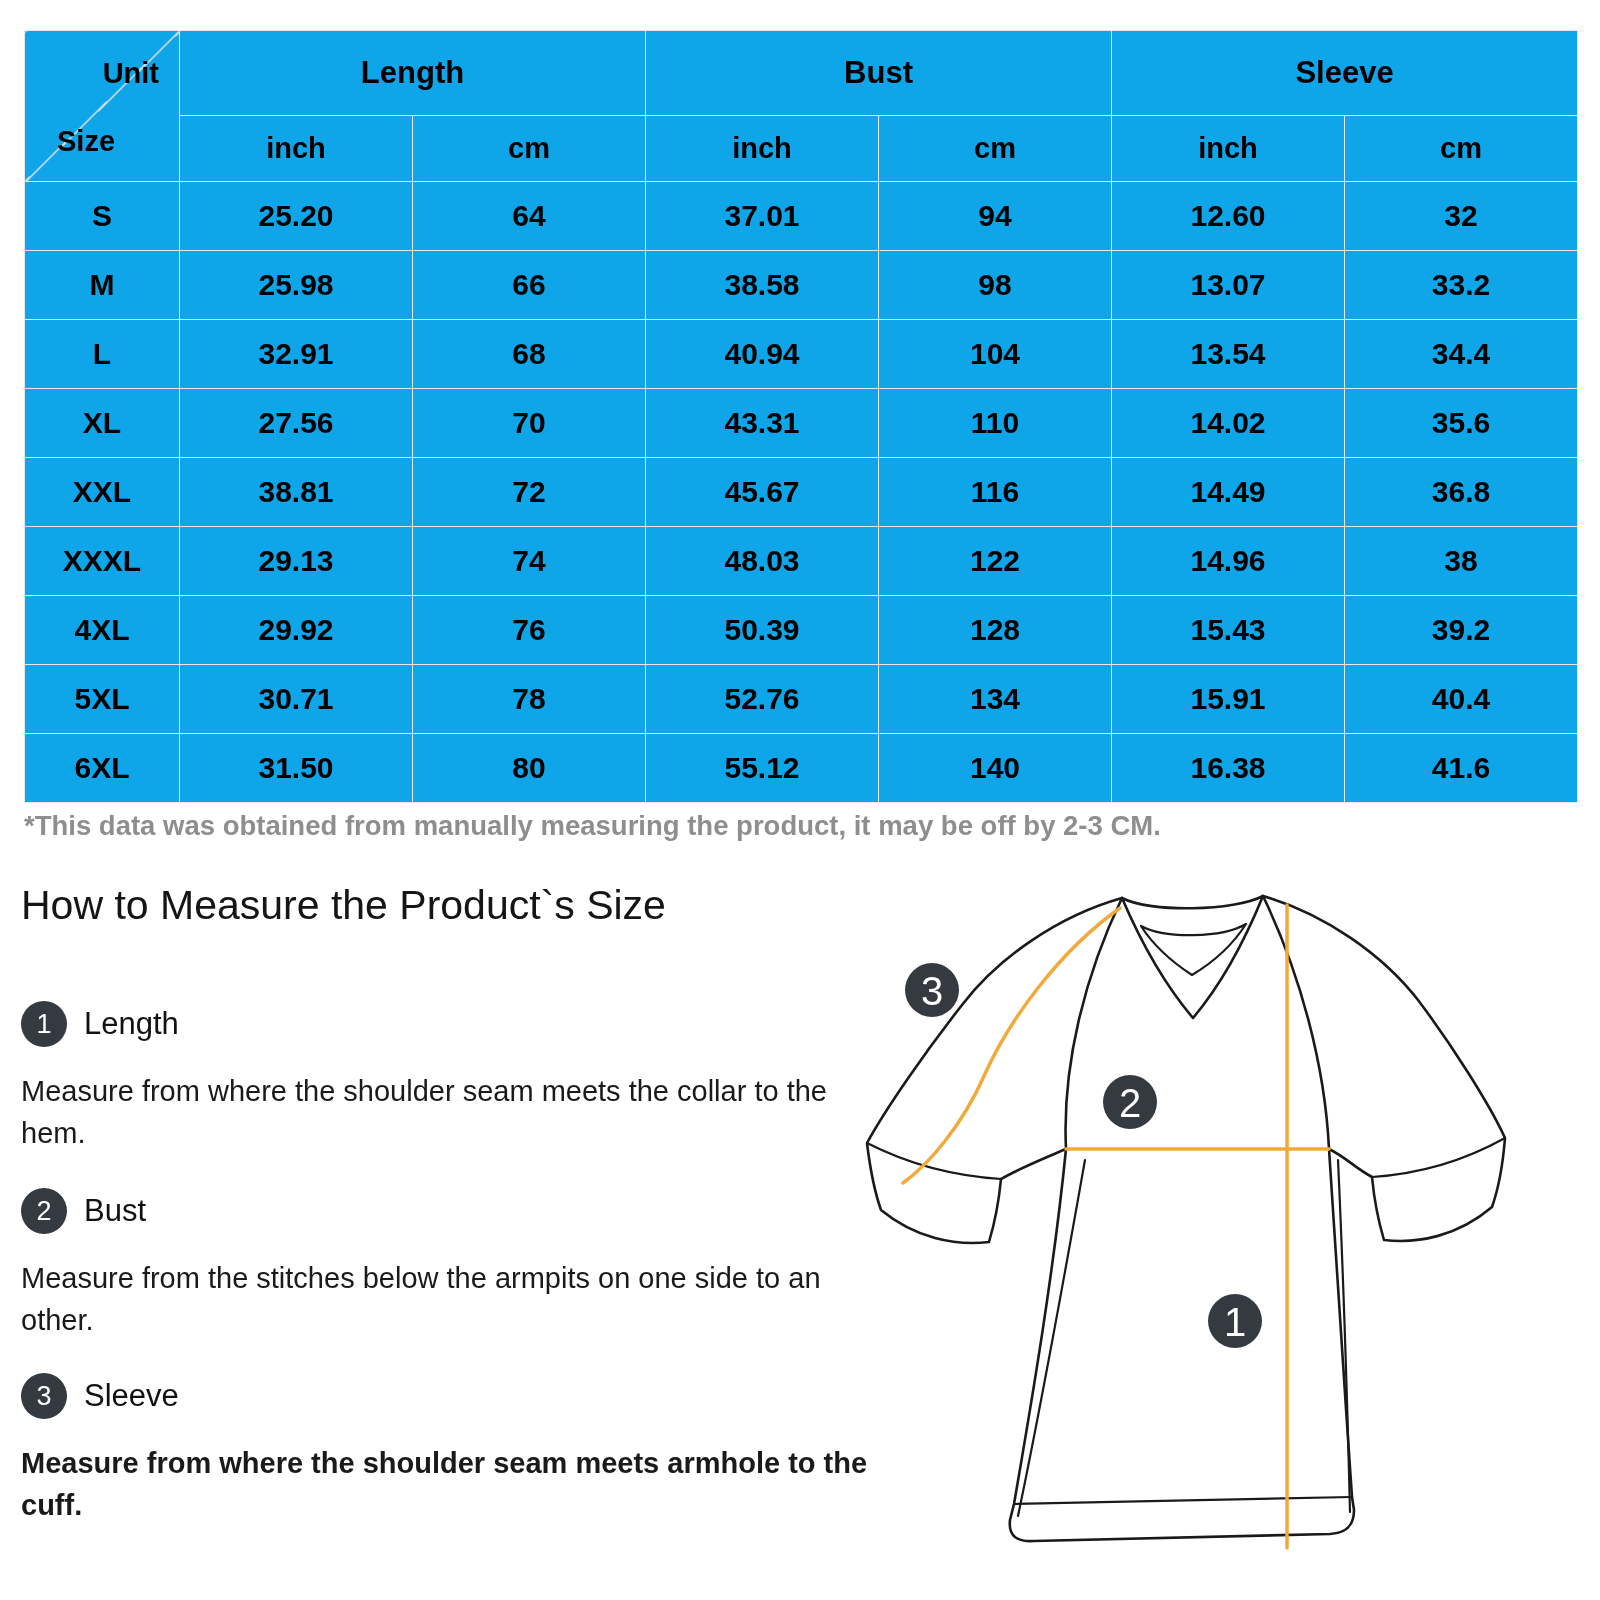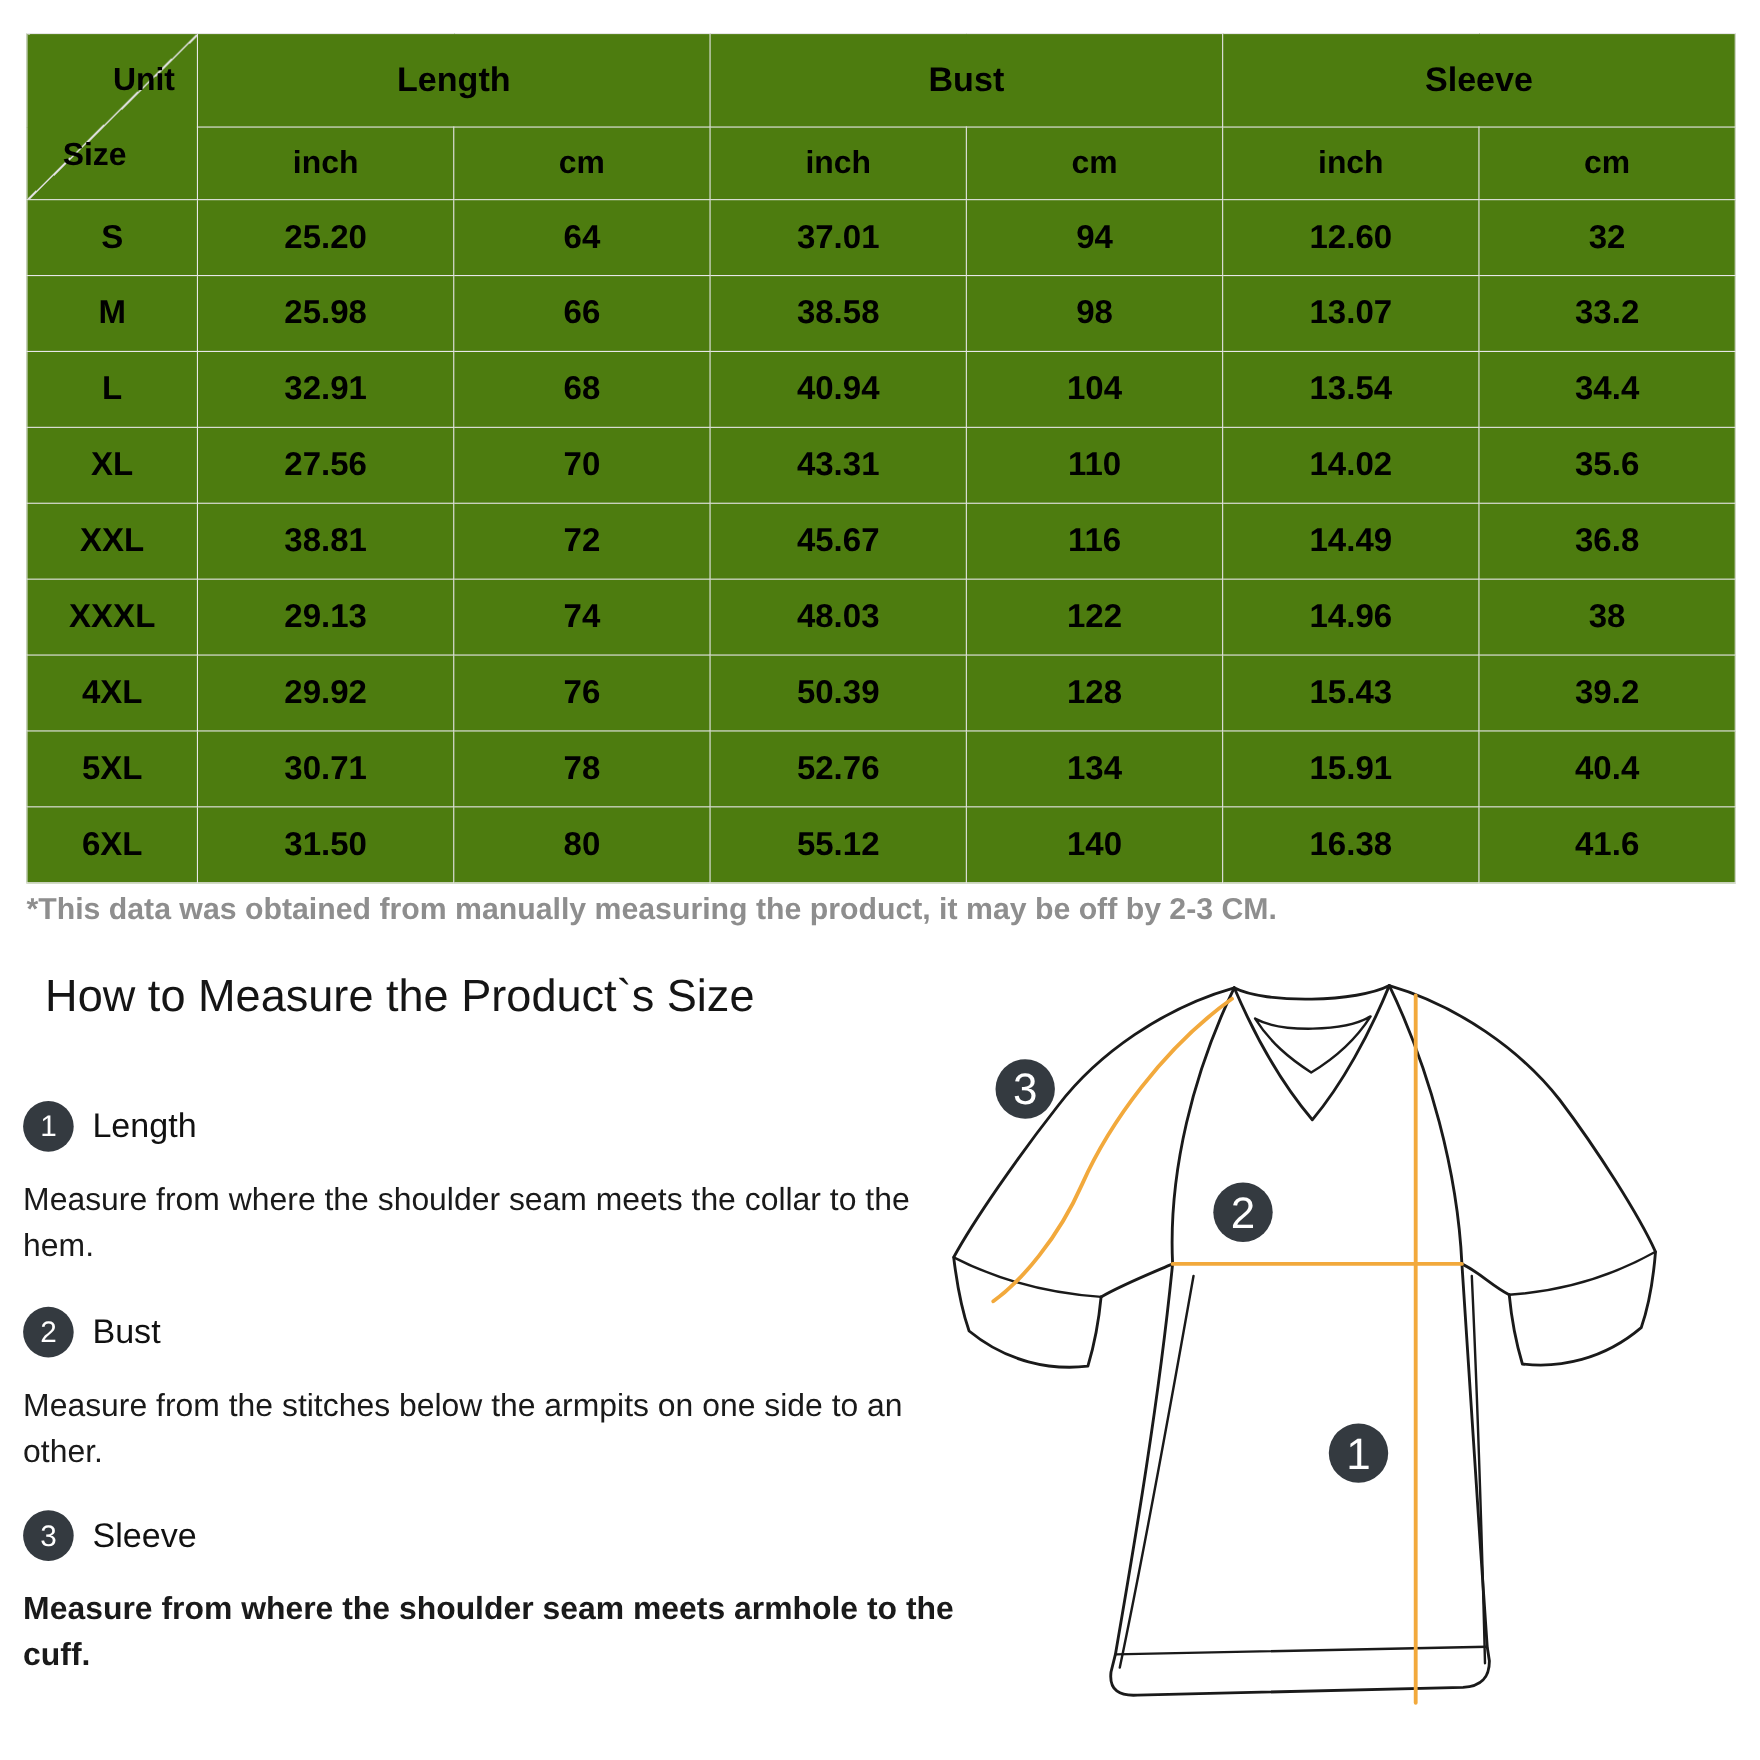--- a/index.html
+++ b/index.html
@@ -4,21 +4,21 @@
 <style>
   html,body{margin:0;padding:0;}
   body{
     width:1600px;height:1600px;position:relative;background:#ffffff;
     font-family:"Liberation Sans", sans-serif;overflow:hidden;color:#111;
   }
 
   
   table.size-table{
     position:absolute;left:24px;top:30px;width:1553px;
-    border-collapse:collapse;table-layout:fixed;background:#4d7c0f;
+    border-collapse:collapse;table-layout:fixed;background:#0ea5e9;
   }
   table.size-table td, table.size-table th{
     border:1px solid #e7e7e7;text-align:center;vertical-align:middle;
     font-weight:bold;color:#000;padding:0;
   }
   tr.group-row{height:85px;}
   tr.group-row th{font-size:31px;}
   tr.unit-row{height:66px;}
   tr.unit-row th{font-size:29px;}
   tr.data-row{height:69px;}
@@ -34,21 +34,20 @@
 
   .footnote{
     position:absolute;left:24px;top:810px;font-size:27.5px;color:#8e8e8e;
     font-weight:700;
   }
 
   
   .howto-title{
     position:absolute;left:21px;top:882px;font-size:41px;color:#151515;
     font-weight:400;
-    margin-left:20px;
   }
   .howto-item{
     position:absolute;left:21px;display:flex;align-items:center;gap:17px;
   }
   .howto-item .num-badge{
     width:46px;height:46px;border-radius:50%;background:#343A40;color:#fff;
     font-size:27px;display:flex;align-items:center;justify-content:center;
     flex:0 0 auto;
   }
   .howto-item .item-label{font-size:31px;color:#111;}

